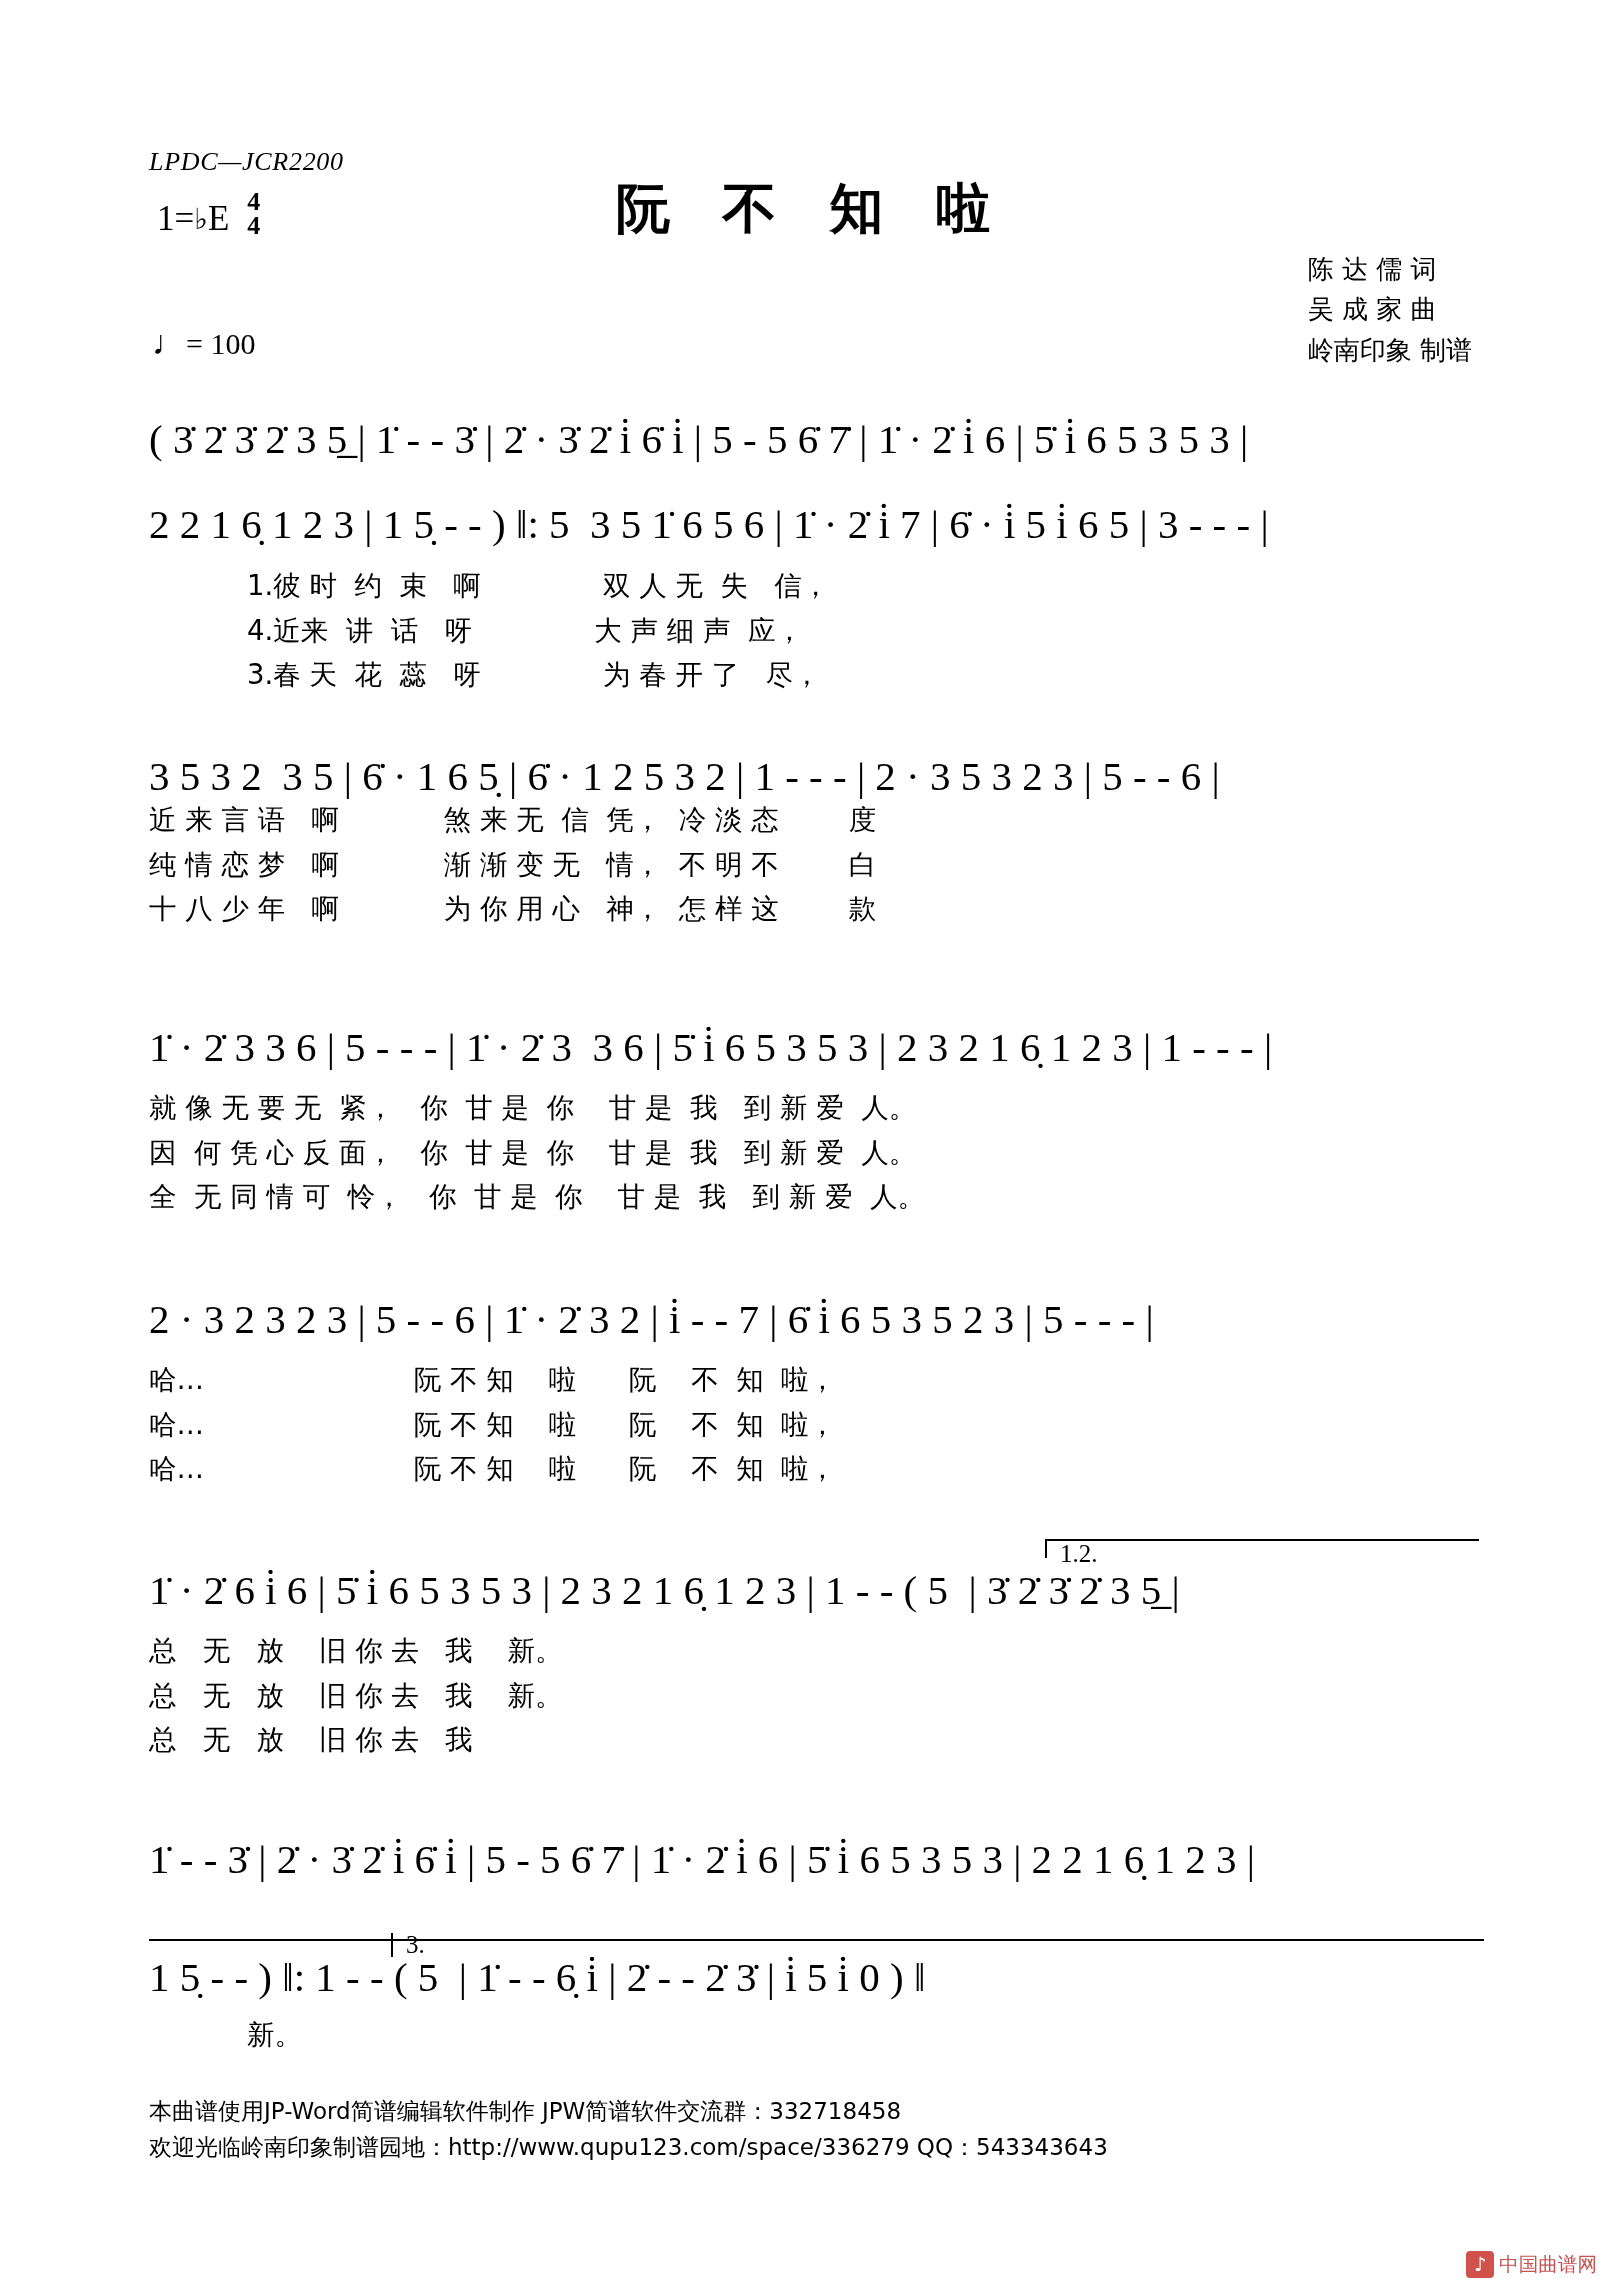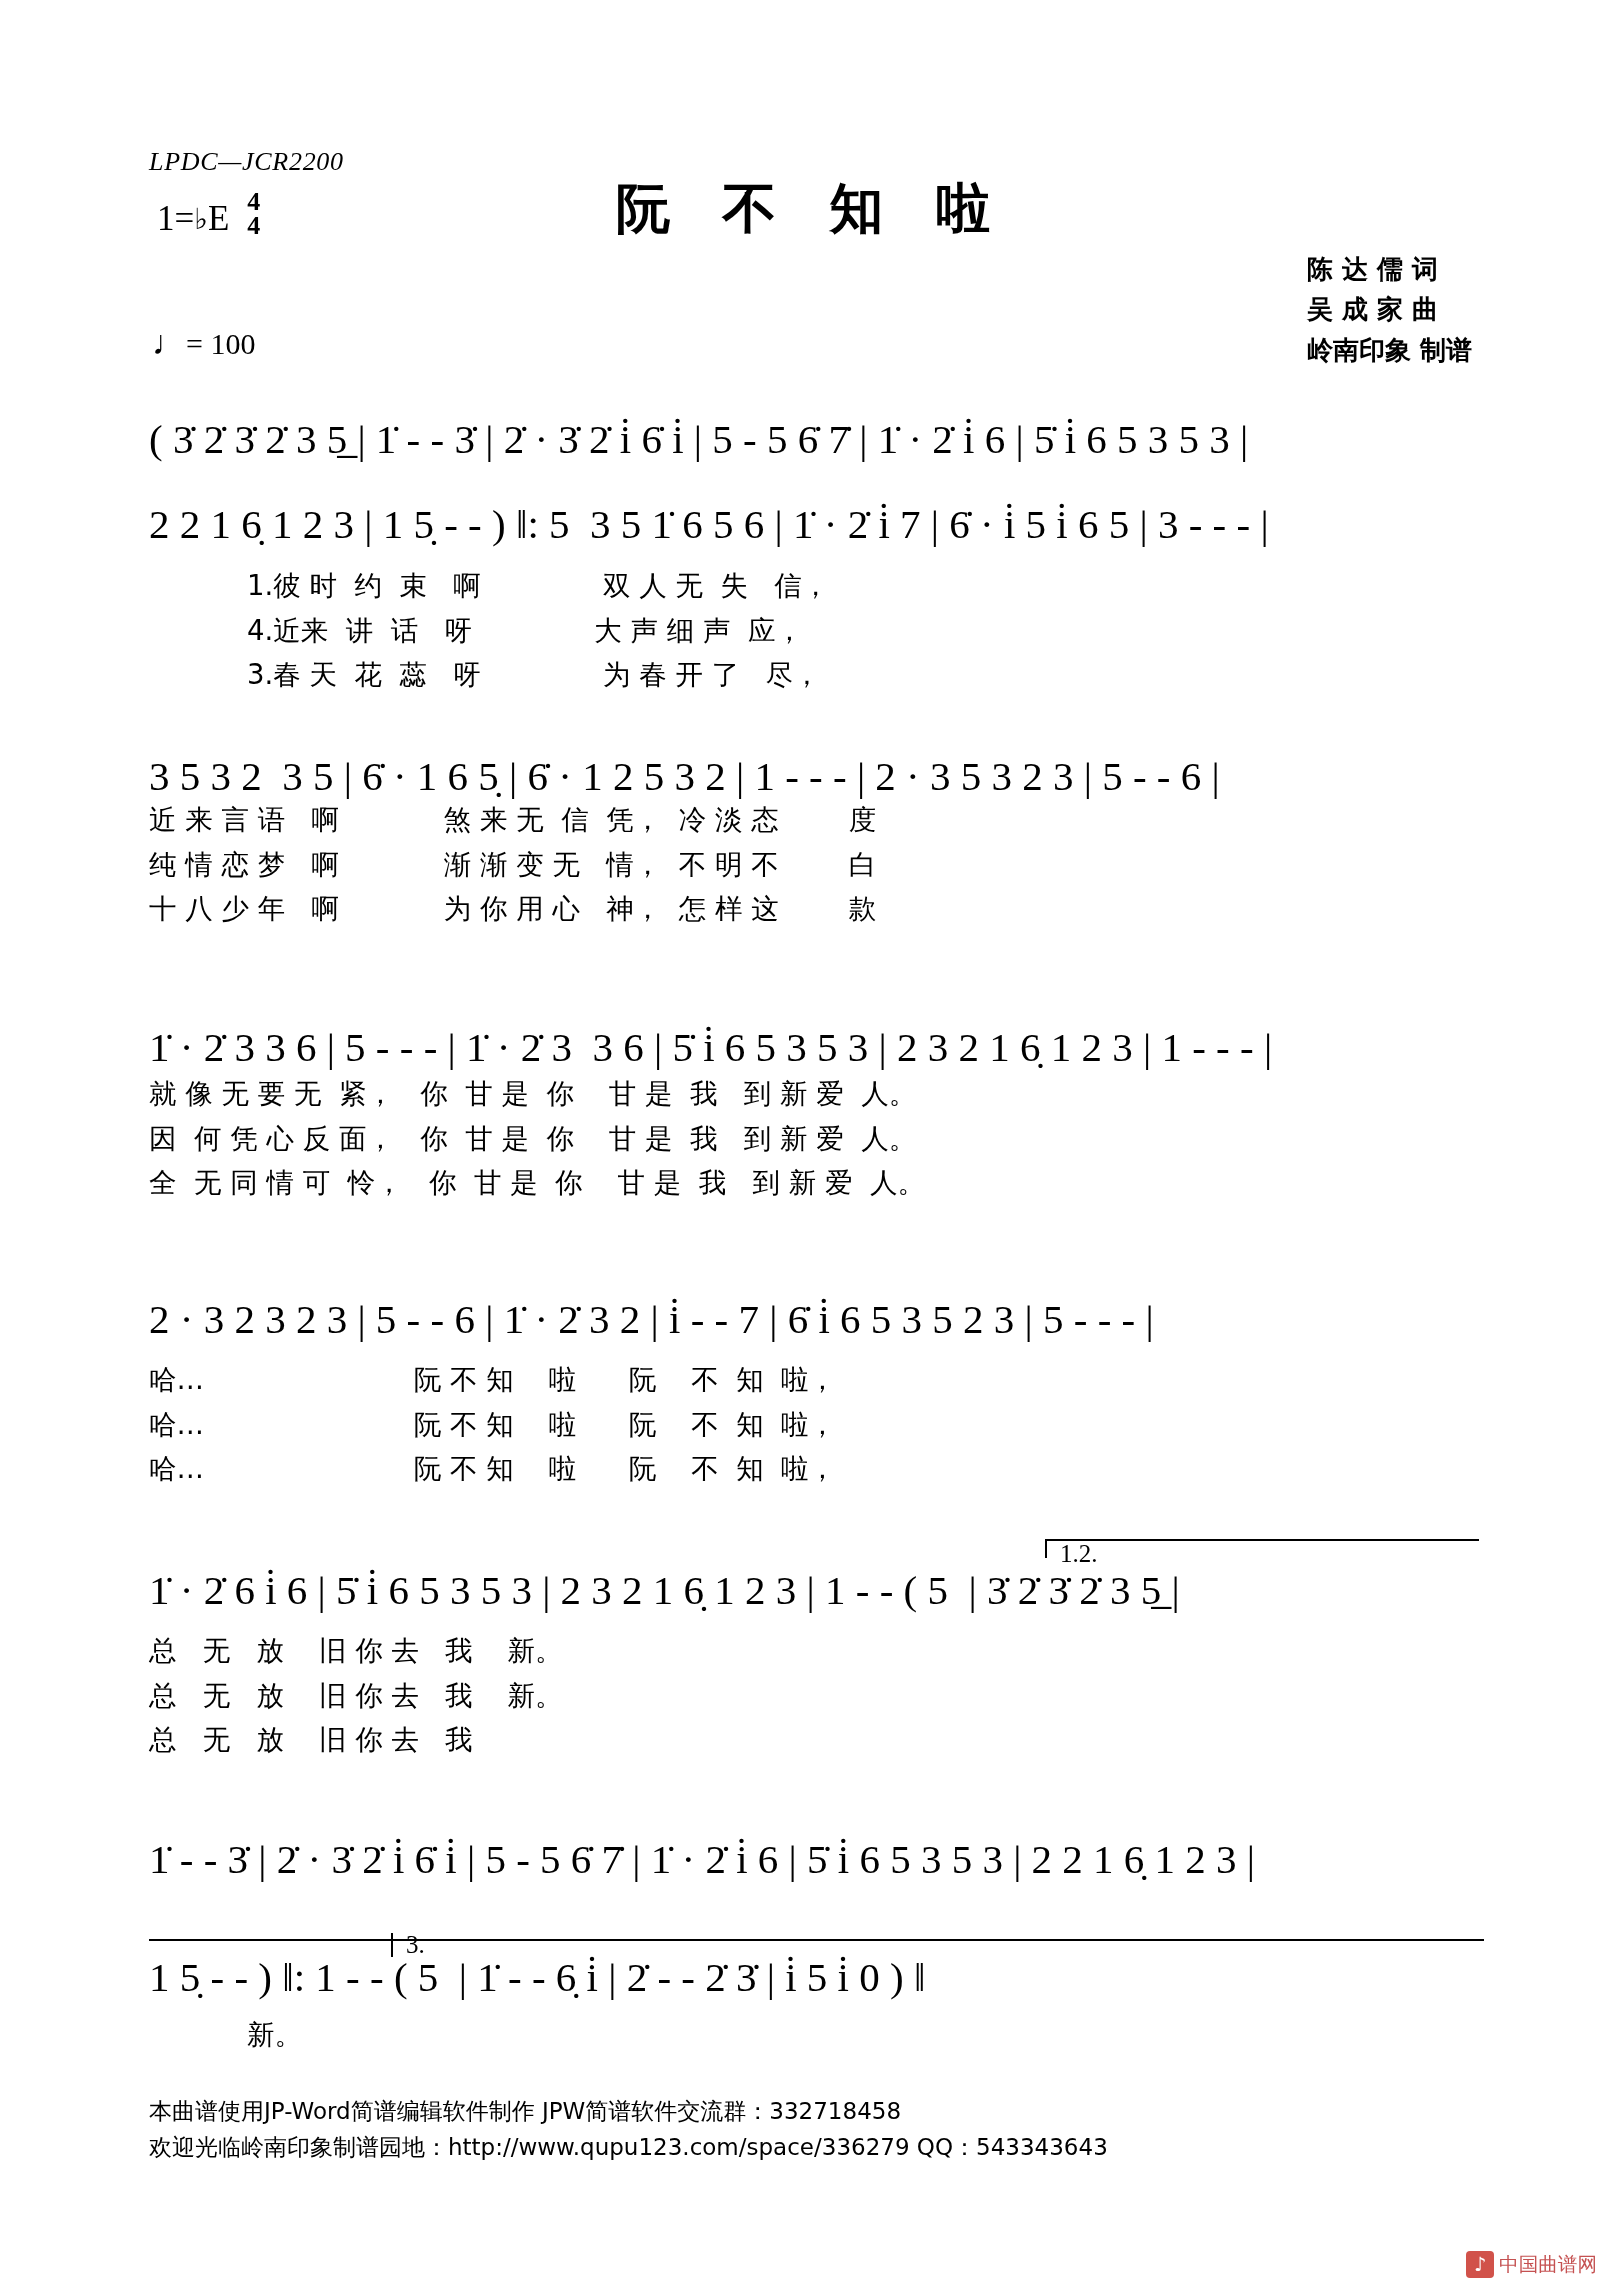--- a/index.html
+++ b/index.html
@@ -42,21 +42,20 @@
   }
   .subtitle {
     position:absolute; left:0; right:0; top:281px;
     text-align:center; font-size:26px; letter-spacing:1.3px;
     font-family:"DejaVu Sans", sans-serif;
   }
   .credits {
     position:absolute; right:151px; top:249px;
     text-align:left; font-size:26px; line-height:1.55;
     font-family:"DejaVu Sans", sans-serif;
-    font-weight:bold;
   }
 
   
   .sys { position:absolute; left:149px; width:1335px; }
   .notes {
     font-family:"Liberation Serif", serif;
     font-size:41px; white-space:pre;
     letter-spacing:0px;
     line-height:1.0;
   }
@@ -140,21 +139,21 @@
 
   <div class="sys" style="top:756px;">
     <div class="notes">3 5 3 2  3 5 | 6̇ · 1 6 5̣ | 6̇ · 1 2 5 3 2 | 1 - - - | 2 · 3 5 3 2 3 | 5 - - 6 |</div>
     <div class="lyr" style="">近 来 言 语   啊            煞 来 无  信  凭，  冷 淡 态        度</div>
     <div class="lyr">纯 情 恋 梦   啊            渐 渐 变 无   情，  不 明 不        白</div>
     <div class="lyr">十 八 少 年   啊            为 你 用 心   神，  怎 样 这        款</div>
   </div>
 
   <div class="sys" style="top:1027px;">
     <div class="notes">1̇ · 2̇ 3 3 6 | 5 - - - | 1̇ · 2̇ 3  3 6 | 5̇ i̇ 6 5 3 5 3 | 2 3 2 1 6̣ 1 2 3 | 1 - - - |</div>
-    <div class="lyr" style="margin-top:3px;">就 像 无 要 无  紧，   你  甘 是  你    甘 是  我   到 新 爱  人。</div>
+    <div class="lyr" style="margin-top:17px;">就 像 无 要 无  紧，   你  甘 是  你    甘 是  我   到 新 爱  人。</div>
     <div class="lyr">因  何 凭 心 反 面，   你  甘 是  你    甘 是  我   到 新 爱  人。</div>
     <div class="lyr">全  无 同 情 可  怜，   你  甘 是  你    甘 是  我   到 新 爱  人。</div>
   </div>
 
   <div class="sys" style="top:1299px;">
     <div class="notes">2 · 3 2 3 2 3 | 5 - - 6 | 1̇ · 2̇ 3 2 | i̇ - - 7 | 6̇ i̇ 6 5 3 5 2 3 | 5 - - - |</div>
     <div class="lyr" style="margin-top:17px;">哈…                        阮 不 知    啦      阮    不  知  啦，</div>
     <div class="lyr">哈…                        阮 不 知    啦      阮    不  知  啦，</div>
     <div class="lyr">哈…                        阮 不 知    啦      阮    不  知  啦，</div>
   </div>

